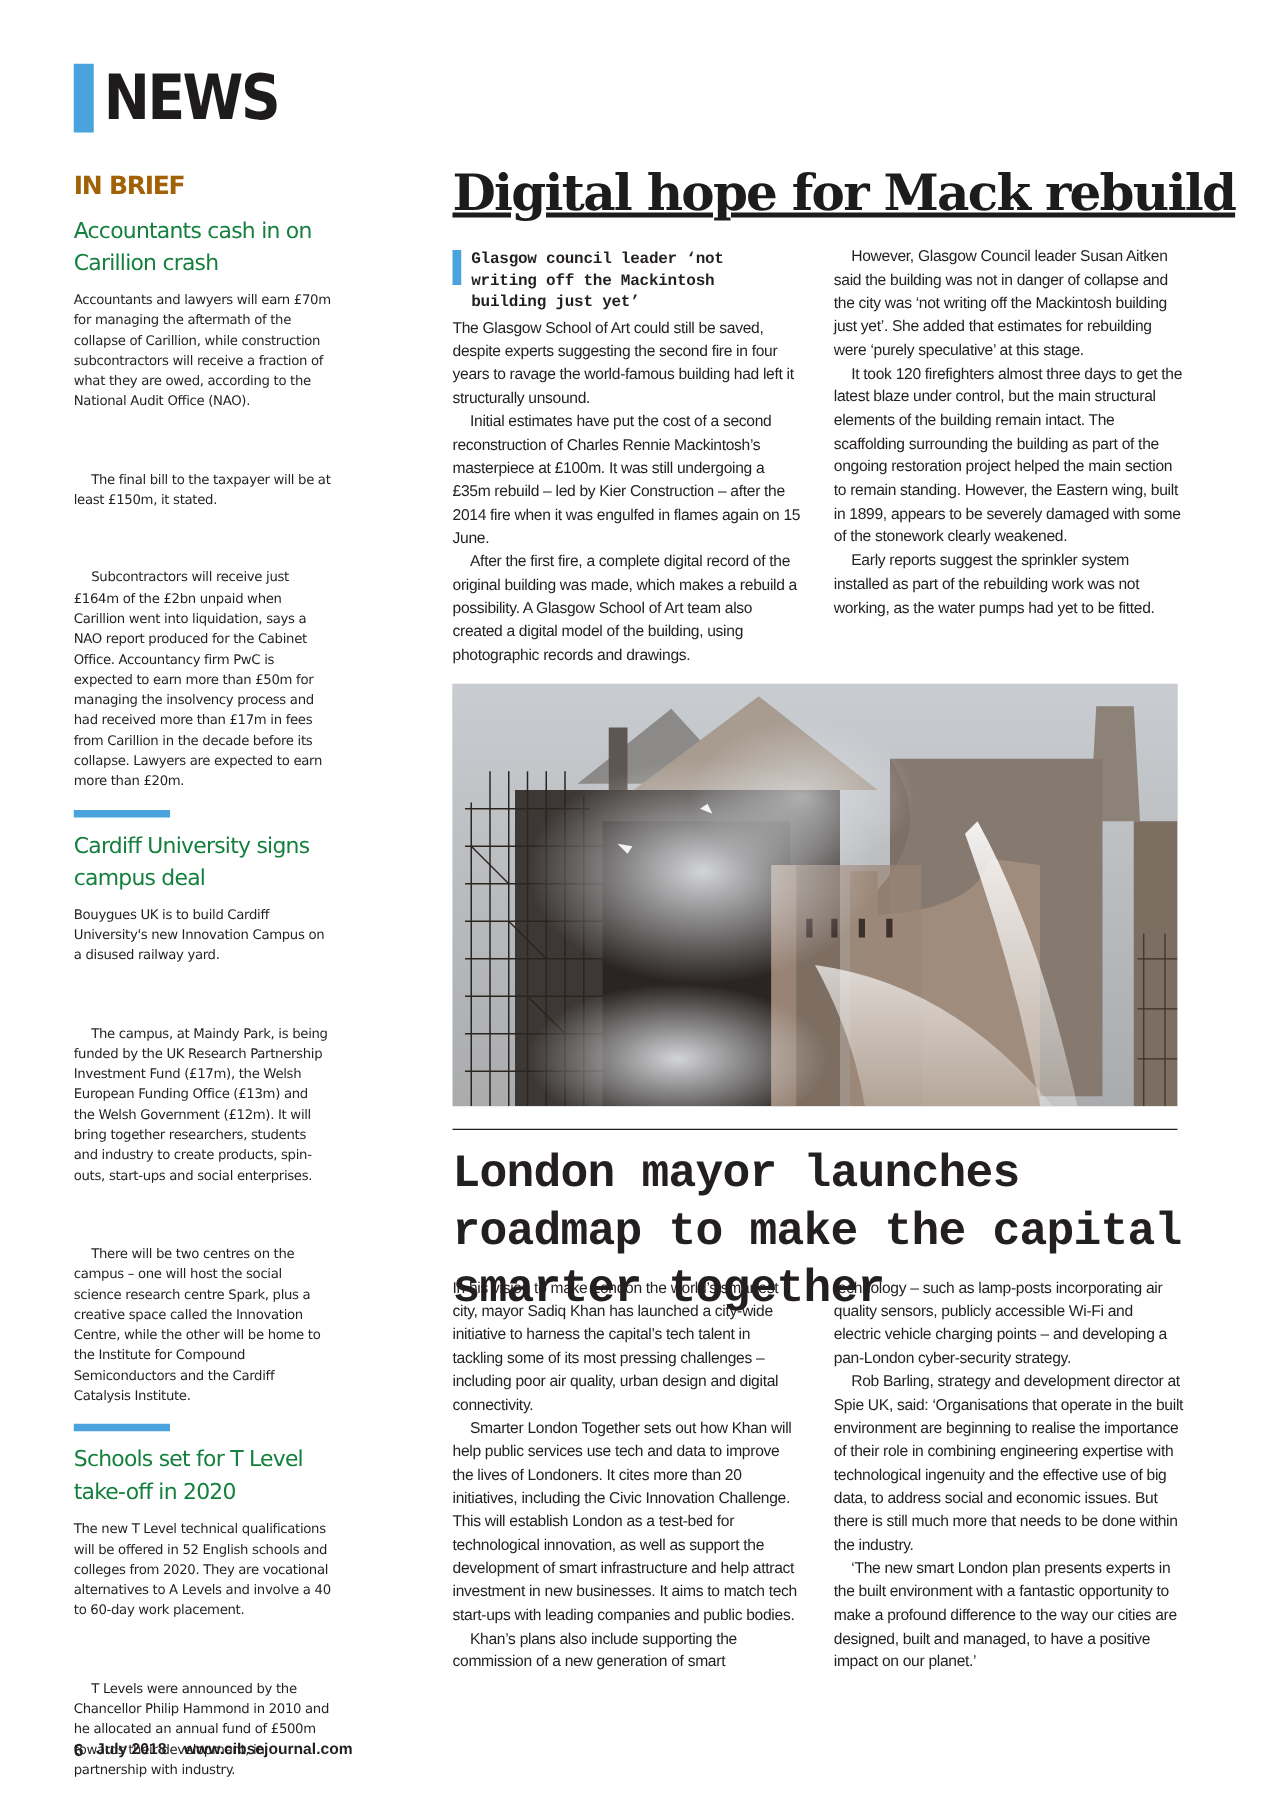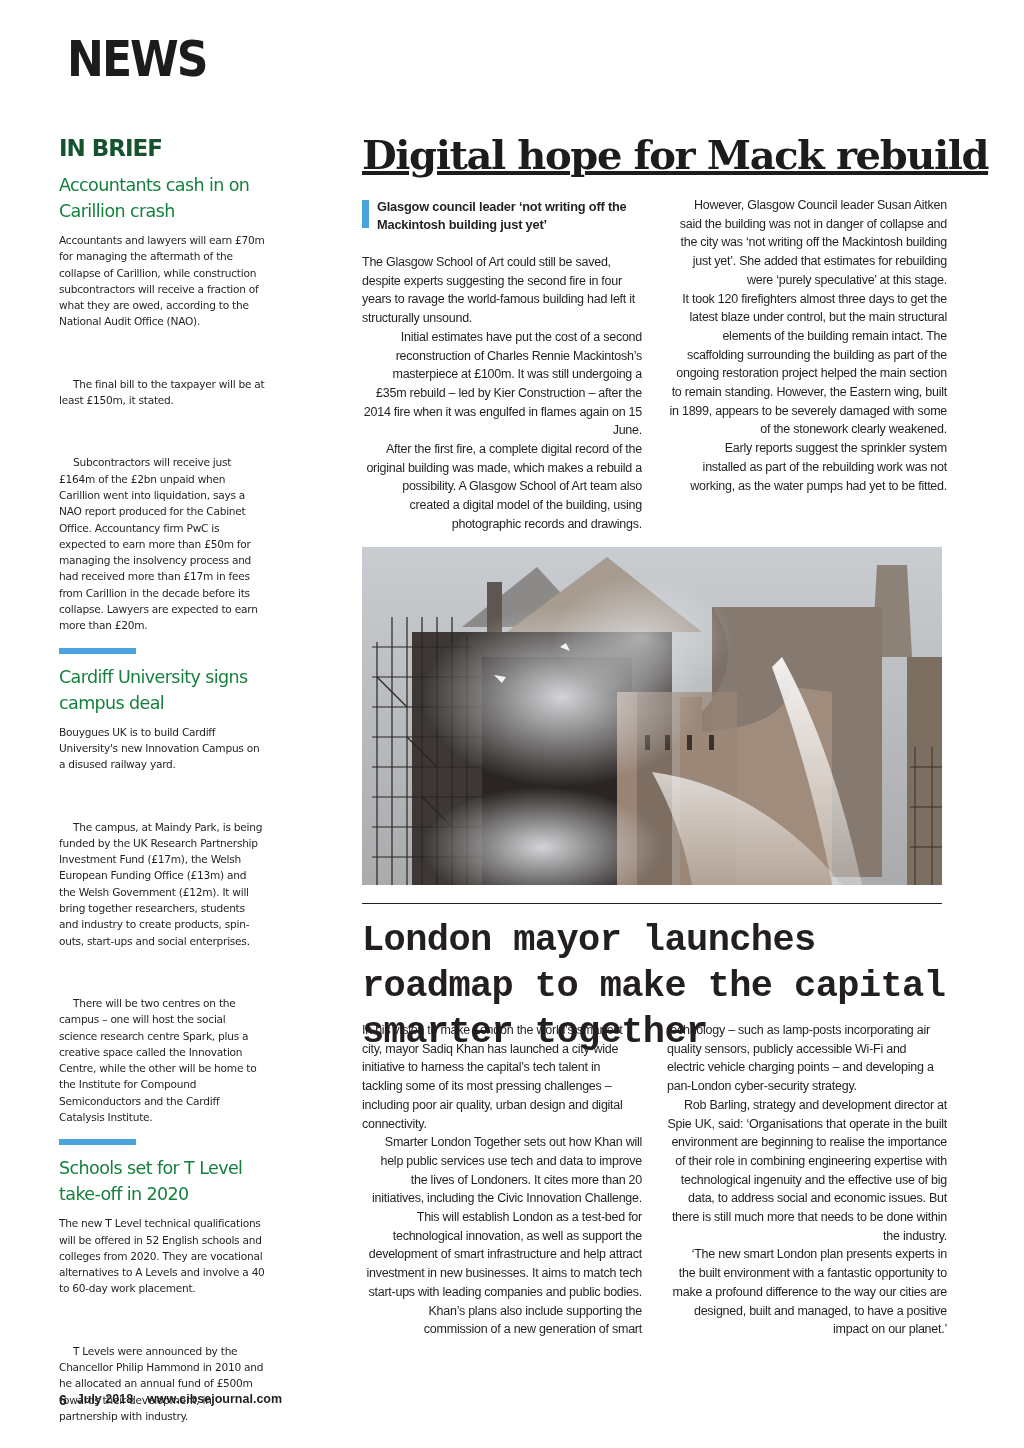--- a/index.html
+++ b/index.html
@@ -1,38 +1,38 @@
 <!DOCTYPE html>
 <html><head>
 <meta charset="utf-8">
 <style>
   * { box-sizing: border-box; margin: 0; padding: 0; }
   html, body { width: 1024px; height: 1448px; background: #ffffff; overflow: hidden; }
   body { position: relative; color: #231f20; font-family: "Liberation Sans", sans-serif; }
 
-  .section-flag { position: absolute; left: 59px; top: 32px; height: 55px; display: flex; align-items: flex-end; flex-direction: column; }
+  .section-flag { position: absolute; left: 59px; top: 51px; height: 55px; display: flex; align-items: flex-end; }
   .section-flag .bar { width: 16px; height: 55px; background: #4aa3dd; }
   .section-flag .word { margin-left: 8px; font-family: "DejaVu Sans", sans-serif; font-weight: 900; font-size: 50px; letter-spacing: -2px; color: #1e1b1c; line-height: 55px; transform: scaleX(0.98); transform-origin: left; font-stretch: condensed; }
 
   
   .brief { position: absolute; left: 59px; top: 134px; width: 206px; }
-  .brief-head { font-family: "DejaVu Sans", sans-serif; font-weight: bold; font-size: 23px; letter-spacing: -1px; color: #14532d; line-height: 28px; margin-bottom: 10px; }
+  .brief-head { font-family: "DejaVu Sans", sans-serif; font-weight: bold; font-size: 20px; letter-spacing: -1px; color: #a16207; line-height: 28px; margin-bottom: 10px; }
   .brief-item { margin-bottom: 0; }
   .brief-rule { width: 77px; height: 6px; background: #4aa3dd; margin: 14px 0 10px 0; }
   .brief-title { font-family: "DejaVu Sans", sans-serif; font-size: 17.5px; font-weight: normal; line-height: 26px; color: #15803d; letter-spacing: -0.6px; margin-bottom: 8px; }
   .brief-body p { font-family: "DejaVu Sans", sans-serif; font-size: 10.6px; line-height: 16.3px; color: #231f20; letter-spacing: -0.25px; }
   .brief-body p + p { text-indent: 14px; margin-top: 46px; }
   .headline-1 { position: absolute; left: 362px; top: 129px; font-family: "DejaVu Serif", serif; font-weight: bold; font-size: 40px; letter-spacing: -1.4px; color: #1e1b1c; line-height: 52px; white-space: nowrap; text-decoration: underline; }
   .standfirst { position: absolute; left: 362px; top: 198px; width: 275px; display: flex; }
   .standfirst .bar { width: 7px; height: 28px; background: #4aa3dd; flex-shrink: 0; margin-top: 2px; }
-  .standfirst .txt { margin-left: 8px; font-family: Liberation Sans, sans-serif; font-weight: bold; font-size: 12.8px; line-height: 17.5px; color: #231f20; letter-spacing: -0.2px; }
+  .standfirst .txt { margin-left: 8px; font-family: Liberation Mono, monospace; font-weight: bold; font-size: 12.8px; line-height: 17.5px; color: #231f20; letter-spacing: -0.2px; }
 
   .col { position: absolute; width: 280px; }
   .col p { font-family: "Liberation Sans", sans-serif; font-size: 12.5px; line-height: 18.7px; color: #231f20; letter-spacing: -0.25px; }
-  .col p.indent { text-indent: 14px; text-align: right; }
+  .col p.indent { text-indent: 14px; }
   .col1 { left: 362px; top: 253px; }
   .col2 { left: 667px; top: 196px; }
 
   .photo { position: absolute; left: 362px; top: 547px; width: 580px; height: 338px; overflow: hidden; background: #b9b8b6; }
 
   .divider { position: absolute; left: 362px; top: 903px; width: 580px; height: 1px; background: #231f20; }
   .headline-2 { position: absolute; left: 362px; top: 917px; width: 590px; font-family: Liberation Mono, monospace; font-size: 37px; line-height: 46px; color: #231f20; letter-spacing: -0.6px; }
   .col3 { left: 362px; top: 1021px; }
   .col4 { left: 667px; top: 1021px; }
 

